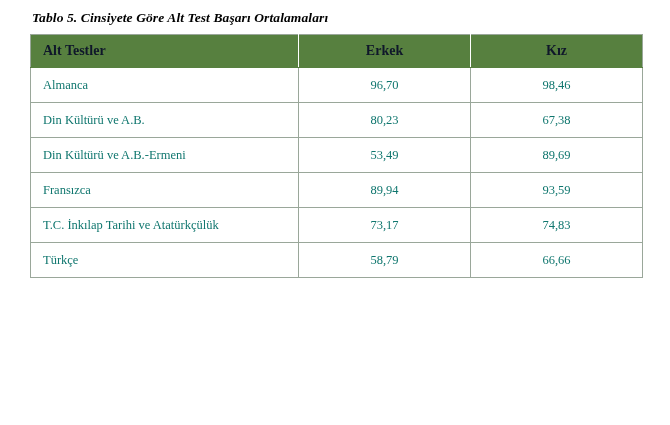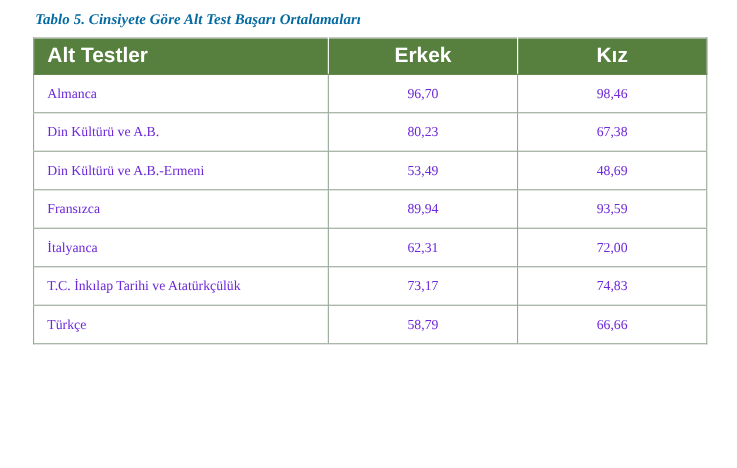--- a/index.html
+++ b/index.html
@@ -19,39 +19,39 @@
     width: 670px;
     height: 425px;
     box-sizing: border-box;
     padding: 10px 28px 0 30px;
   }
   .table-caption {
     font-family: "Liberation Serif", serif;
     font-size: 13.5px;
     font-style: italic;
     font-weight: bold;
-    color: #0369a1;
+    color: #000000;
     margin: 0 0 8px 2px;
     letter-spacing: 0.1px;
   }
   table.data-table {
     border-collapse: collapse;
     width: 612px;
     table-layout: fixed;
     border: 1px solid #9aa79a;
   }
   table.data-table col.c0 { width: 268px; }
   table.data-table col.c1 { width: 172px; }
   table.data-table col.c2 { width: 172px; }
 
   thead th {
     background: #57803f;
-    color: #ffffff;
-    font-family: Liberation Sans, sans-serif;
-    font-size: 19px;
+    color: #0f172a;
+    font-family: Liberation Serif, serif;
+    font-size: 14px;
     font-weight: bold;
     height: 28px;
     padding: 2px 10px;
     border-right: 1px solid #ffffff;
     border-bottom: 1px solid #57803f;
     text-align: center;
     vertical-align: middle;
   }
   thead th.first {
     text-align: left;
@@ -61,21 +61,21 @@
 
   tbody td {
     font-family: "Liberation Serif", serif;
     font-size: 12.5px;
     height: 30px;
     padding: 2px 12px;
     border-bottom: 1px solid #9aa79a;
     border-right: 1px solid #9aa79a;
     vertical-align: middle;
     background: #ffffff;
-    color: #6d28d9;
+    color: #0f766e;
   }
   tbody td.label {
     text-align: left;
     padding-left: 12px;
   }
   tbody td.num {
     text-align: center;
   }
   tbody td:last-child { border-right: none; }
   tbody tr:last-child td { border-bottom: none; }
@@ -107,31 +107,26 @@
         <td class="num">98,46</td>
       </tr>
       <tr>
         <td class="label">Din Kültürü ve A.B.</td>
         <td class="num">80,23</td>
         <td class="num">67,38</td>
       </tr>
       <tr>
         <td class="label">Din Kültürü ve A.B.-Ermeni</td>
         <td class="num">53,49</td>
-        <td class="num">48,69</td>
+        <td class="num">89,69</td>
       </tr>
       <tr>
         <td class="label">Fransızca</td>
         <td class="num">89,94</td>
         <td class="num">93,59</td>
-      </tr>
-      <tr>
-        <td class="label">İtalyanca</td>
-        <td class="num">62,31</td>
-        <td class="num">72,00</td>
       </tr>
       <tr>
         <td class="label">T.C. İnkılap Tarihi ve Atatürkçülük</td>
         <td class="num">73,17</td>
         <td class="num">74,83</td>
       </tr>
       <tr>
         <td class="label">Türkçe</td>
         <td class="num">58,79</td>
         <td class="num">66,66</td>

